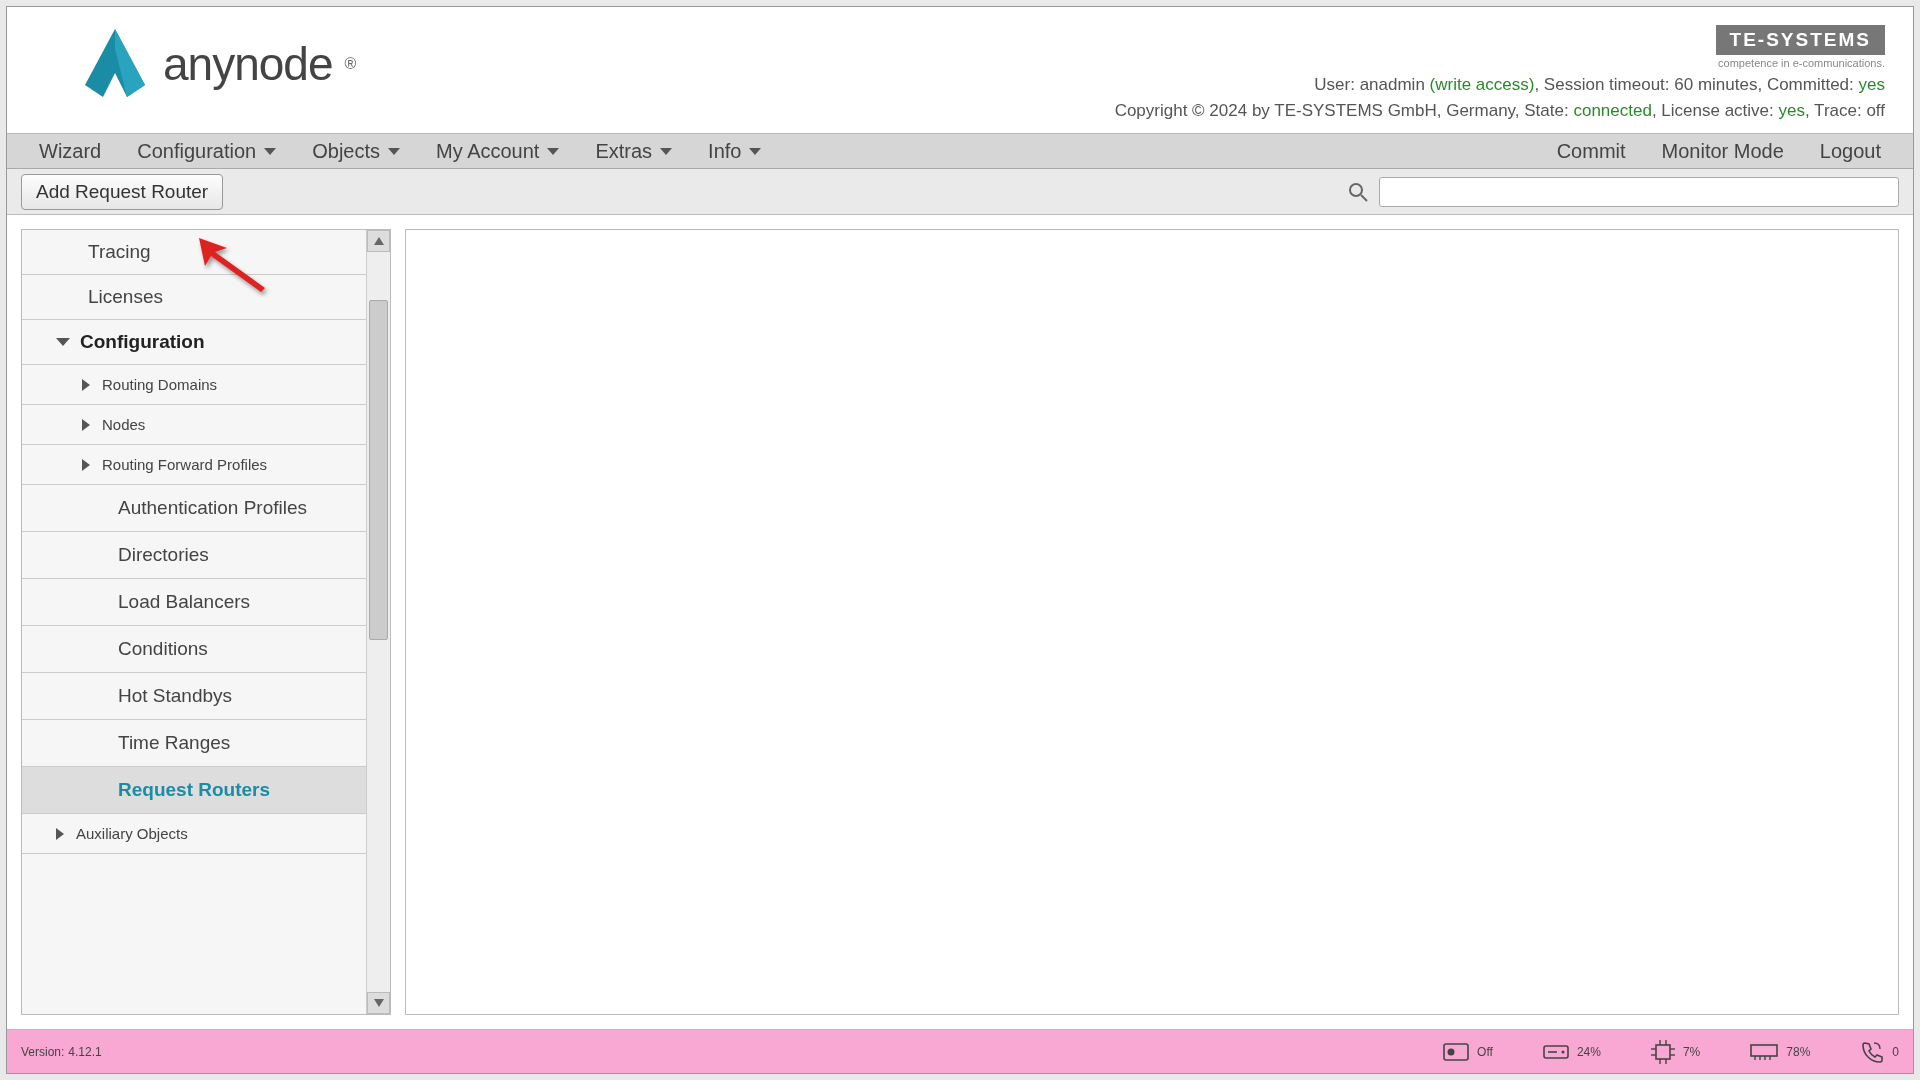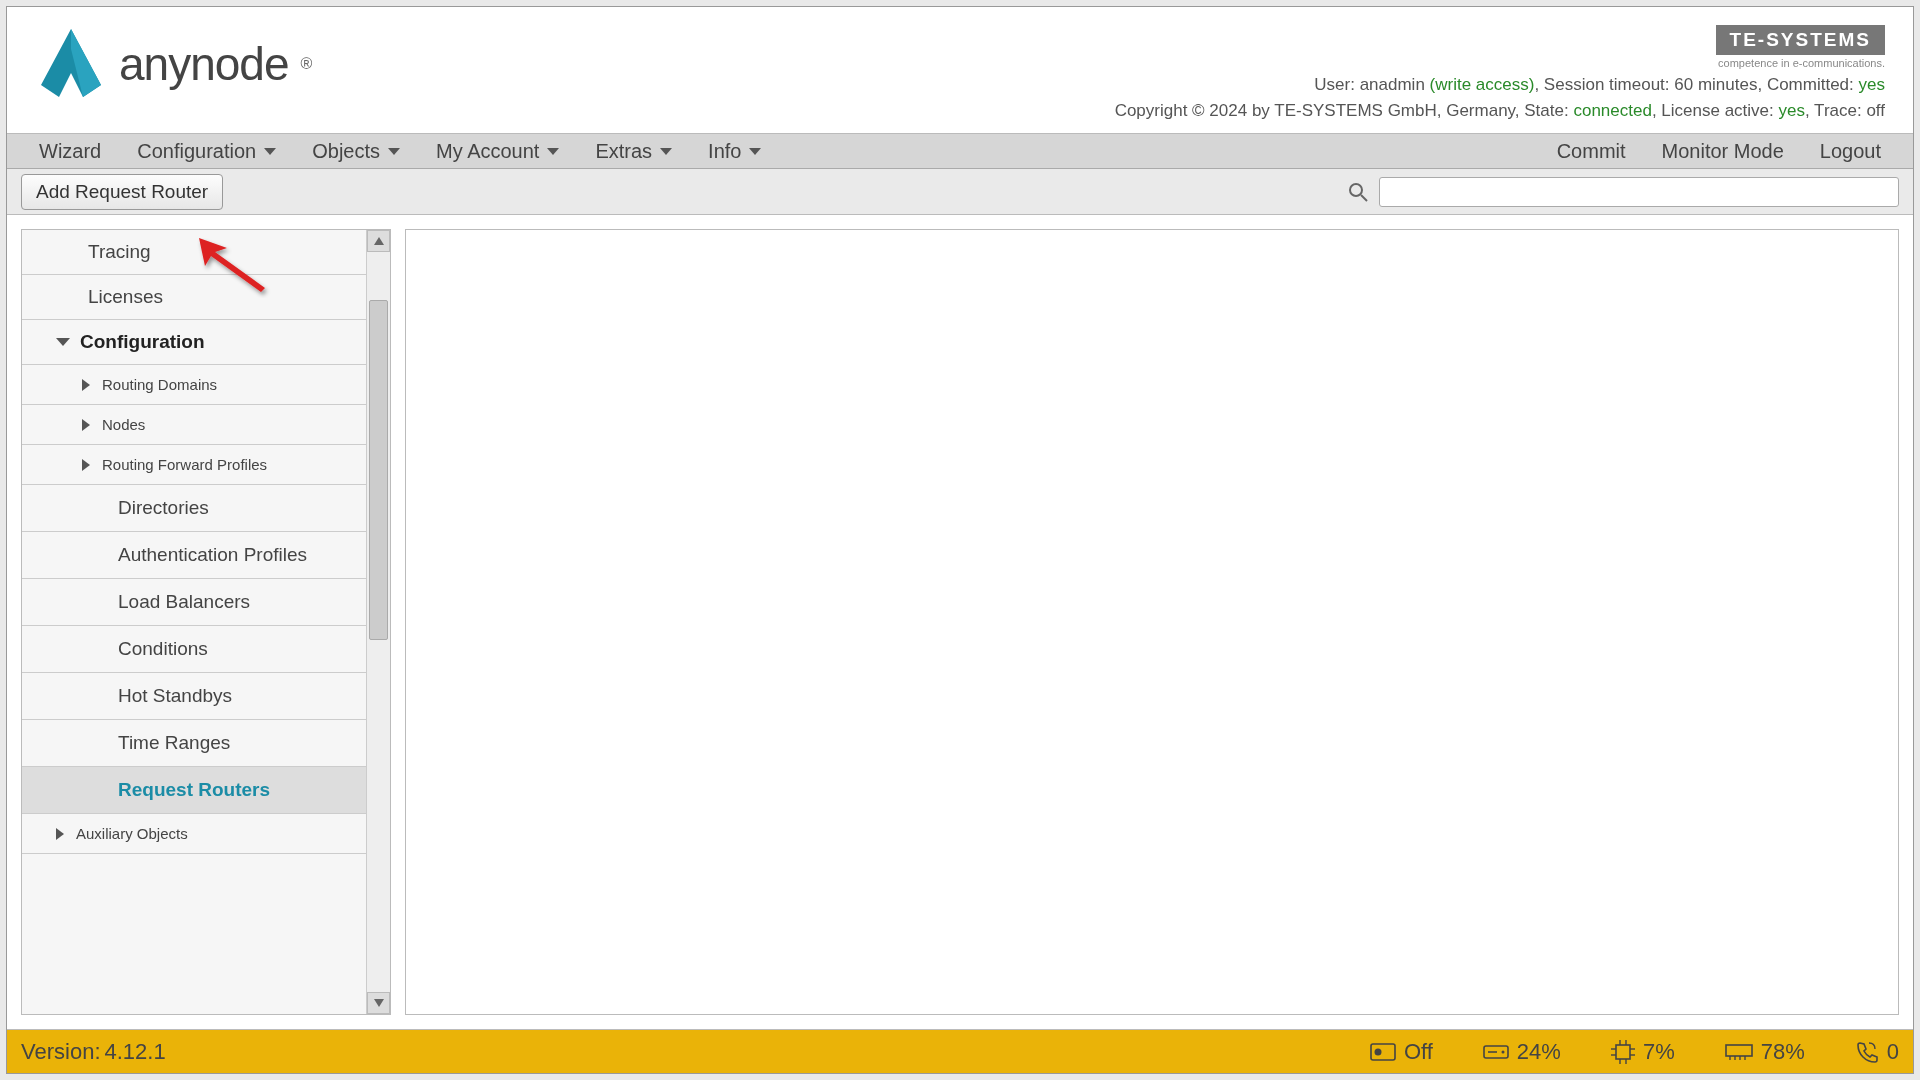--- a/index.html
+++ b/index.html
@@ -1,19 +1,19 @@
 <!DOCTYPE html>
 <html><head>
 <meta charset="utf-8">
 <style>
   * { margin: 0; padding: 0; box-sizing: border-box; font-family: Arial, Helvetica, sans-serif; }
   body { background: #e9e9e9; width: 1920px; height: 1080px; overflow: hidden; padding: 6px; }
   .frame { width: 100%; height: 100%; background: #fff; border: 1px solid #999; display: flex; flex-direction: column; }
   
-  .header { padding: 18px 28px 12px 28px; display: flex; justify-content: space-between; align-items: flex-start; }
+  .header { padding: 18px 28px 12px 28px; display: flex; justify-content: space-between; align-items: flex-start; margin-left: 44px; }
   .logo { display: flex; align-items: center; gap: 12px; }
   .logo-mark { width: 72px; height: 78px; }
   .logo-text { font-size: 46px; font-weight: 300; color: #444; letter-spacing: -1px; }
   .logo-r { font-size: 16px; vertical-align: top; color: #666; }
   .header-right { text-align: right; font-size: 17px; color: #555; }
   .te-logo { margin-bottom: 4px; }
   .te-box { display: inline-block; background: #777; color: #fff; padding: 4px 14px; font-size: 19px; font-weight: bold; letter-spacing: 2px; }
   .te-sub { font-size: 11px; color: #888; margin-top: 2px; }
   .status-line { margin-top: 6px; color: #555; }
   .green { color: #2a8a2a; }
@@ -43,21 +43,21 @@
   .tree-active { padding-left: 96px; border-bottom: 1px solid #ccc; padding-top: 12px; padding-bottom: 12px; font-size: 19px; font-weight: bold; color: #1b8ca6; background: #ddd; }
   .tri-down { width: 0; height: 0; border-left: 7px solid transparent; border-right: 7px solid transparent; border-top: 8px solid #555; }
   .tri-right { width: 0; height: 0; border-top: 6px solid transparent; border-bottom: 6px solid transparent; border-left: 8px solid #555; }
   .tree-scroll { width: 24px; background: #eee; border-left: 1px solid #ccc; position: relative; }
   .scroll-thumb { position: absolute; left: 2px; right: 2px; top: 70px; height: 340px; background: #ccc; border: 1px solid #aaa; border-radius: 2px; }
   .scroll-up, .scroll-down { position: absolute; left: 0; right: 0; height: 22px; background: #ddd; border: 1px solid #bbb; display: flex; align-items: center; justify-content: center; }
   .scroll-up { top: 0; } .scroll-down { bottom: 0; }
   
   .content { flex: 1; background: #fff; border: 1px solid #bbb; }
   
-  .footer { background: #eab308; border-top: 1px solid #bbb; height: 44px; display: flex; align-items: center; padding: 0 14px; font-size: 22px; color: #444; }
+  .footer { background: #f9a8d4; border-top: 1px solid #bbb; height: 44px; display: flex; align-items: center; padding: 0 14px; font-size: 12px; color: #444; }
   .footer-spacer { flex: 1; }
   .status-item { display: flex; align-items: center; gap: 8px; margin-left: 50px; }
   .svg-icon { flex-shrink: 0; }
 </style>
 </head>
 <body>
 
 <div class="frame">
 
   <div class="header">
@@ -156,22 +156,22 @@
             <span>Routing Domains</span>
           </div>
         <div class="tree-parent">
             <span class="tri-right"></span>
             <span>Nodes</span>
           </div>
         <div class="tree-parent">
             <span class="tri-right"></span>
             <span>Routing Forward Profiles</span>
           </div>
+        <div class="tree-leaf">Authentication Profiles</div>
         <div class="tree-leaf">Directories</div>
-        <div class="tree-leaf">Authentication Profiles</div>
         <div class="tree-leaf">Load Balancers</div>
         <div class="tree-leaf">Conditions</div>
         <div class="tree-leaf">Hot Standbys</div>
         <div class="tree-leaf">Time Ranges</div>
         <div class="tree-active">Request Routers</div>
         <div class="tree-parent" style="padding-left:34px">
             <span class="tri-right"></span>
             <span>Auxiliary Objects</span>
           </div>
       </div>

